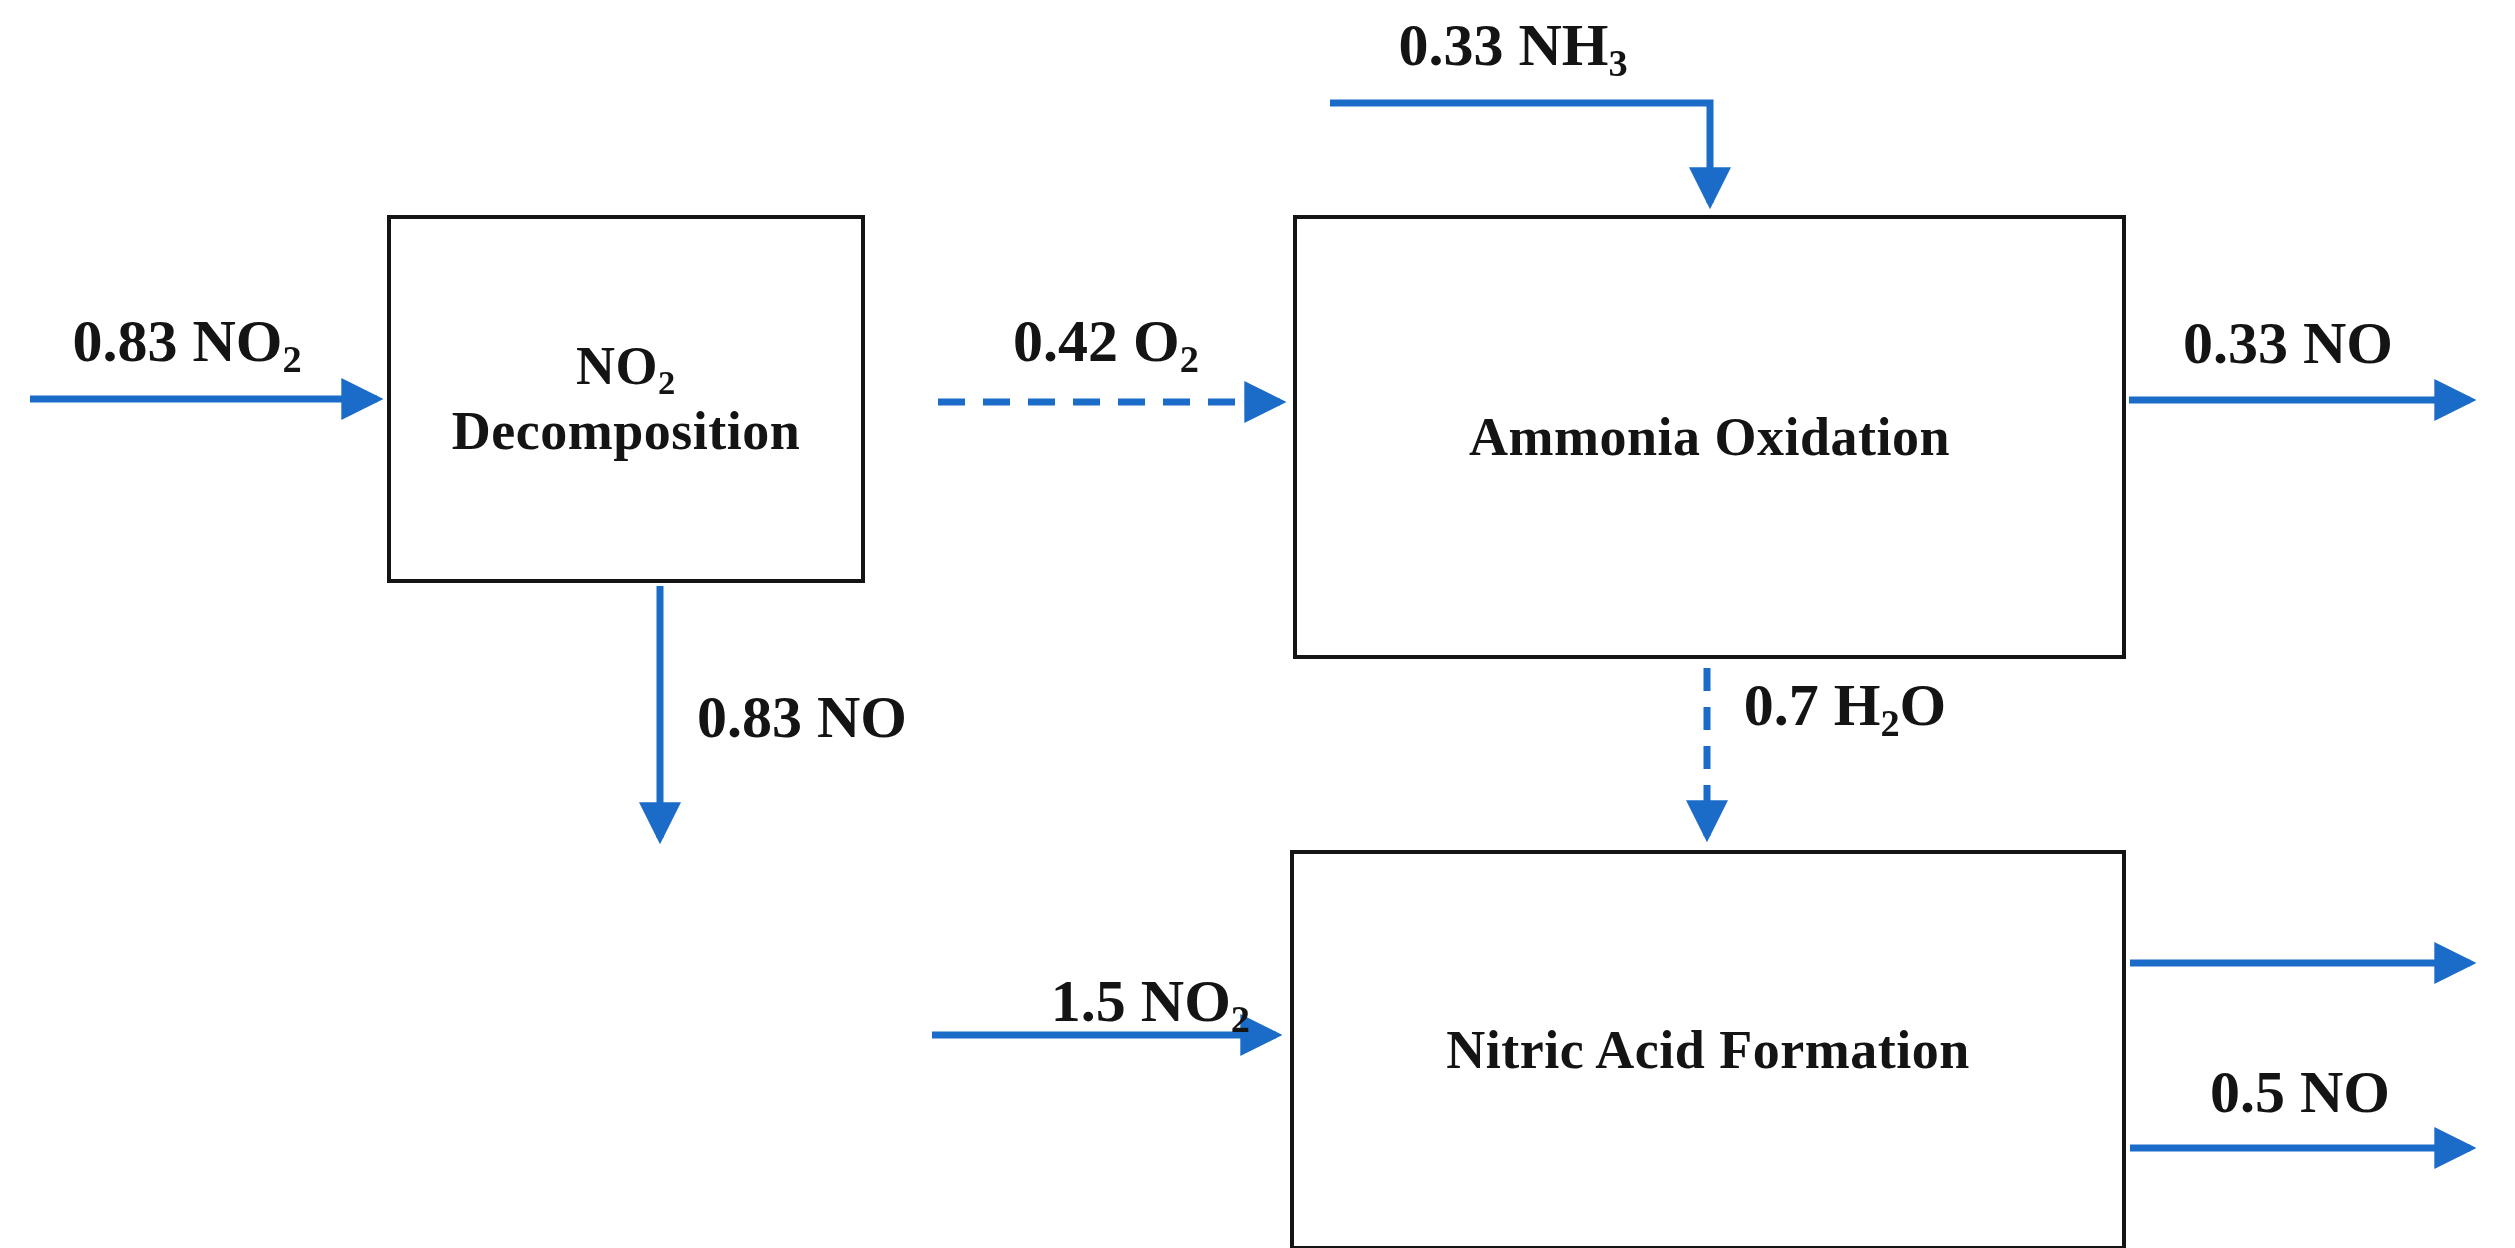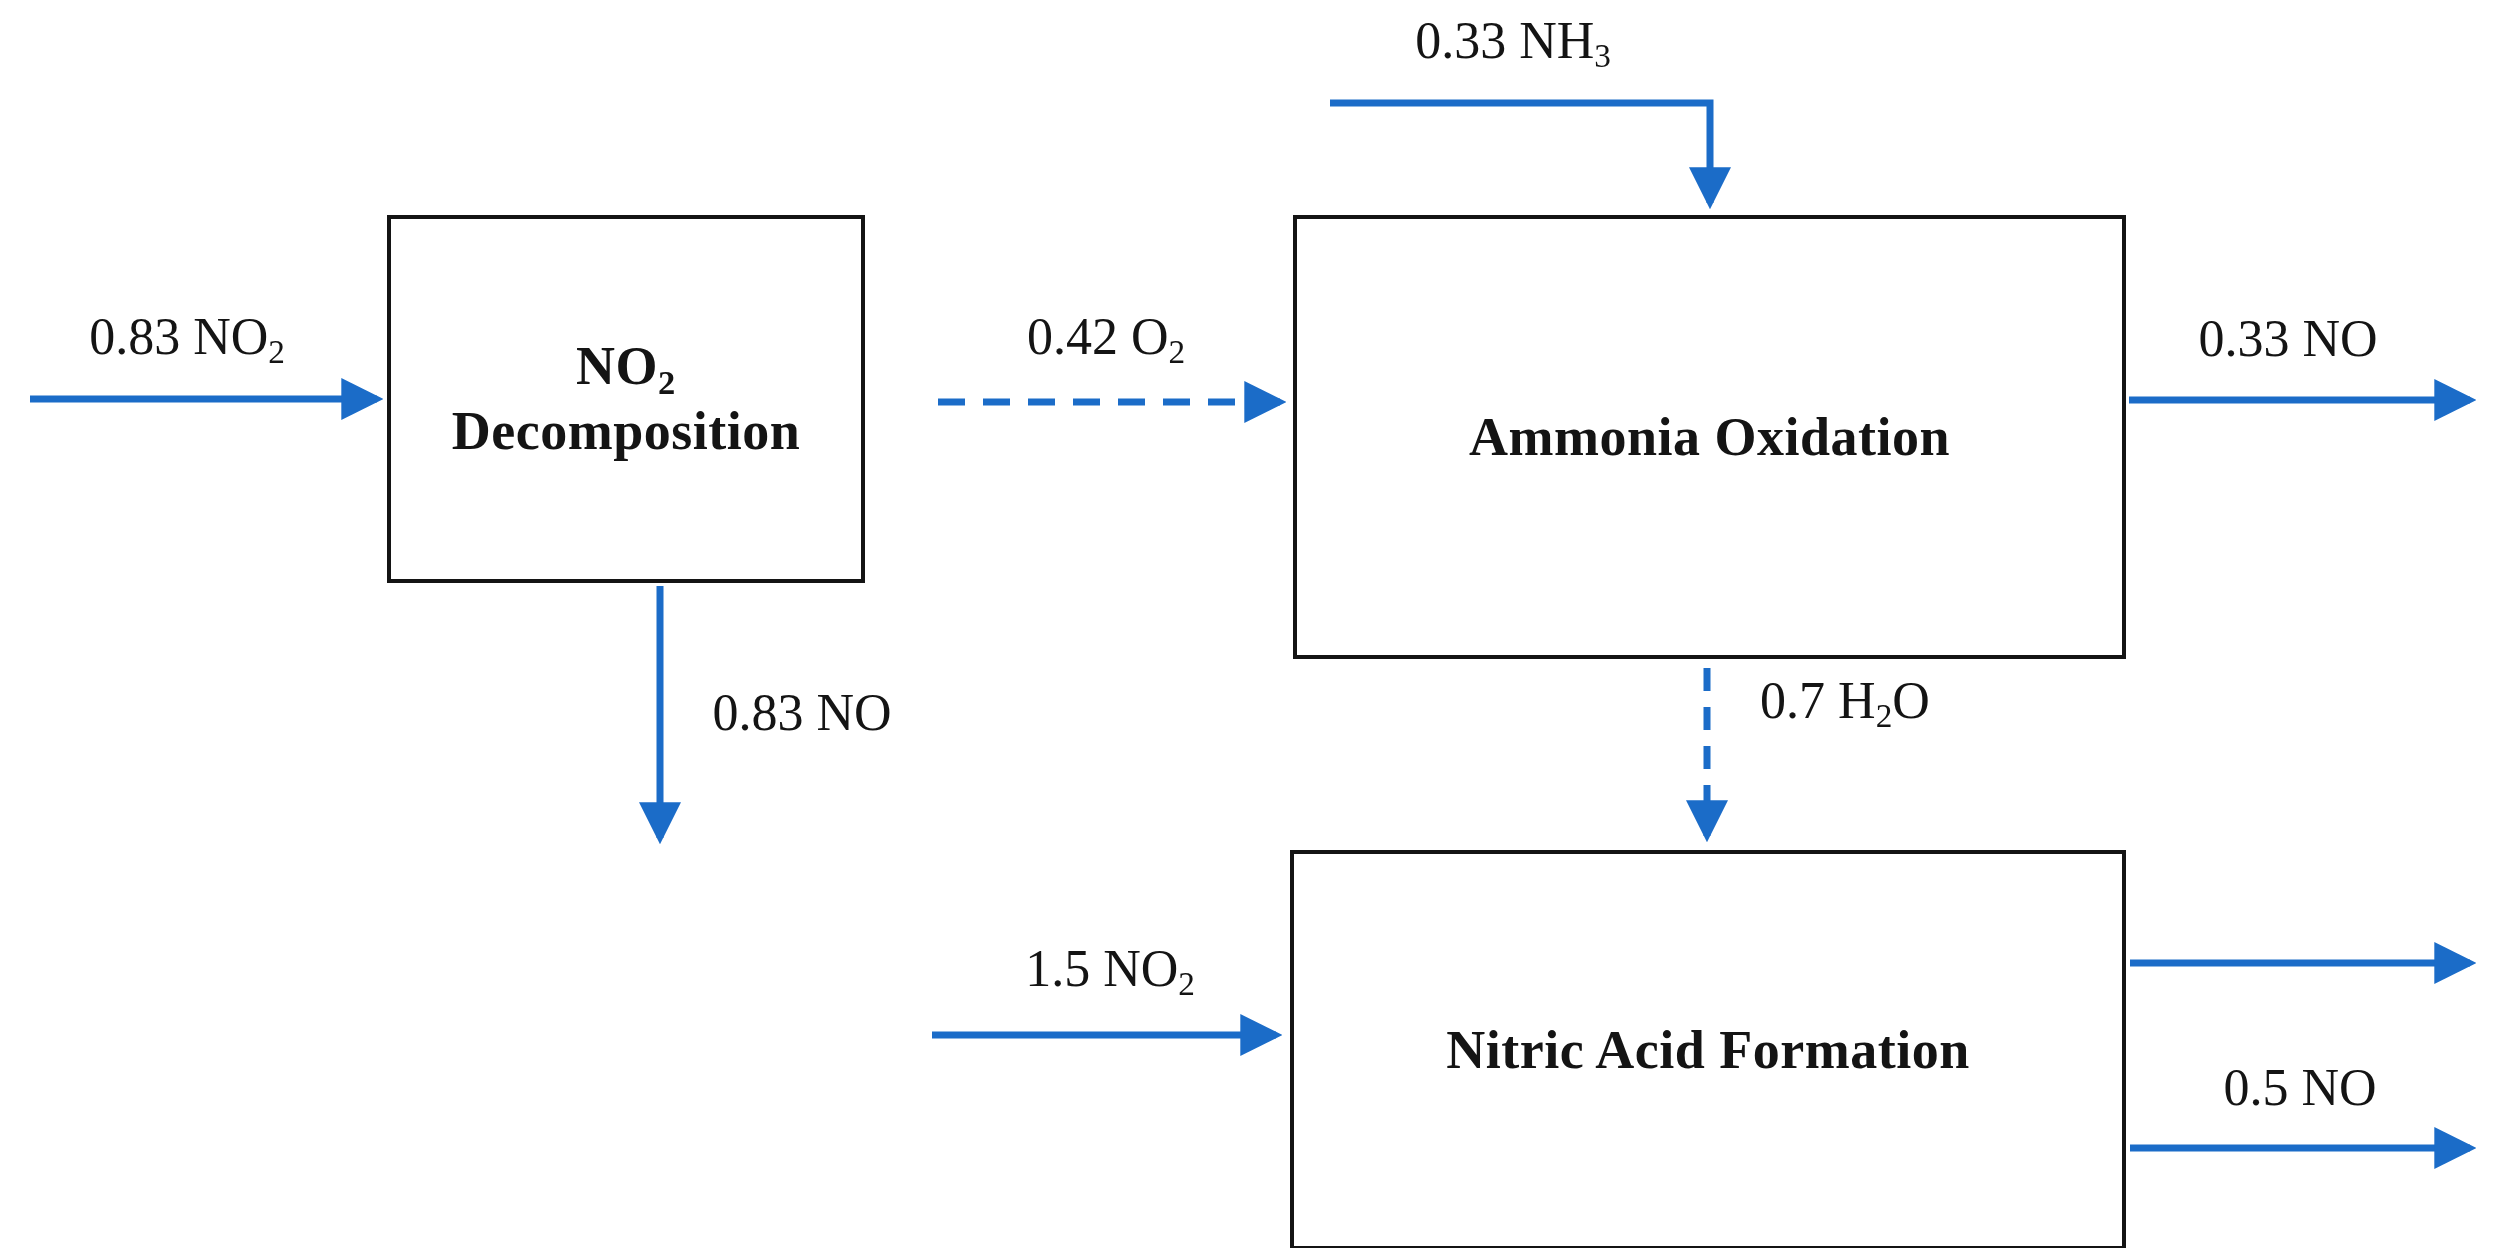--- a/index.html
+++ b/index.html
@@ -32,39 +32,39 @@
     font-weight: bold;
     font-size: 54px;
     color: #141414;
     text-align: center;
     line-height: 1.2;
     letter-spacing: 0.5px;
   }
   .stream-label {
     position: absolute;
     width: 280px;
-    font-weight: normal;
-    font-size: 52px;
+    font-weight: bold;
+    font-size: 60px;
     color: #141414;
     text-align: center;
     white-space: nowrap;
     line-height: 1.05;
   }
   sub.chem {
     font-size: 0.64em;
     vertical-align: -0.28em;
     line-height: 0;
   }
   #label-no2-feed        { left: 47px;   top: 310px; }
   #label-o2-transfer     { left: 966px;  top: 310px; }
   #label-nh3-feed        { left: 1373px; top: 14px;  }
   #label-no-product-top  { left: 2148px; top: 312px; }
   #label-no-byproduct    { left: 662px;  top: 686px; }
   #label-h2o-transfer    { left: 1705px; top: 674px; }
-  #label-no2-feed-bottom { left: 970px;  top: 942px; }
+  #label-no2-feed-bottom { left: 970px;  top: 970px; text-align: right; }
   #label-hno3-product    { left: 2167px; top: 874px; }
   #label-no-product-bot  { left: 2160px; top: 1061px; }
 </style>
 </head>
 <body>
 
 <div id="canvas">
 
   <svg id="flow-arrows" viewBox="0 0 2515 1248" xmlns="http://www.w3.org/2000/svg">
     <defs>

